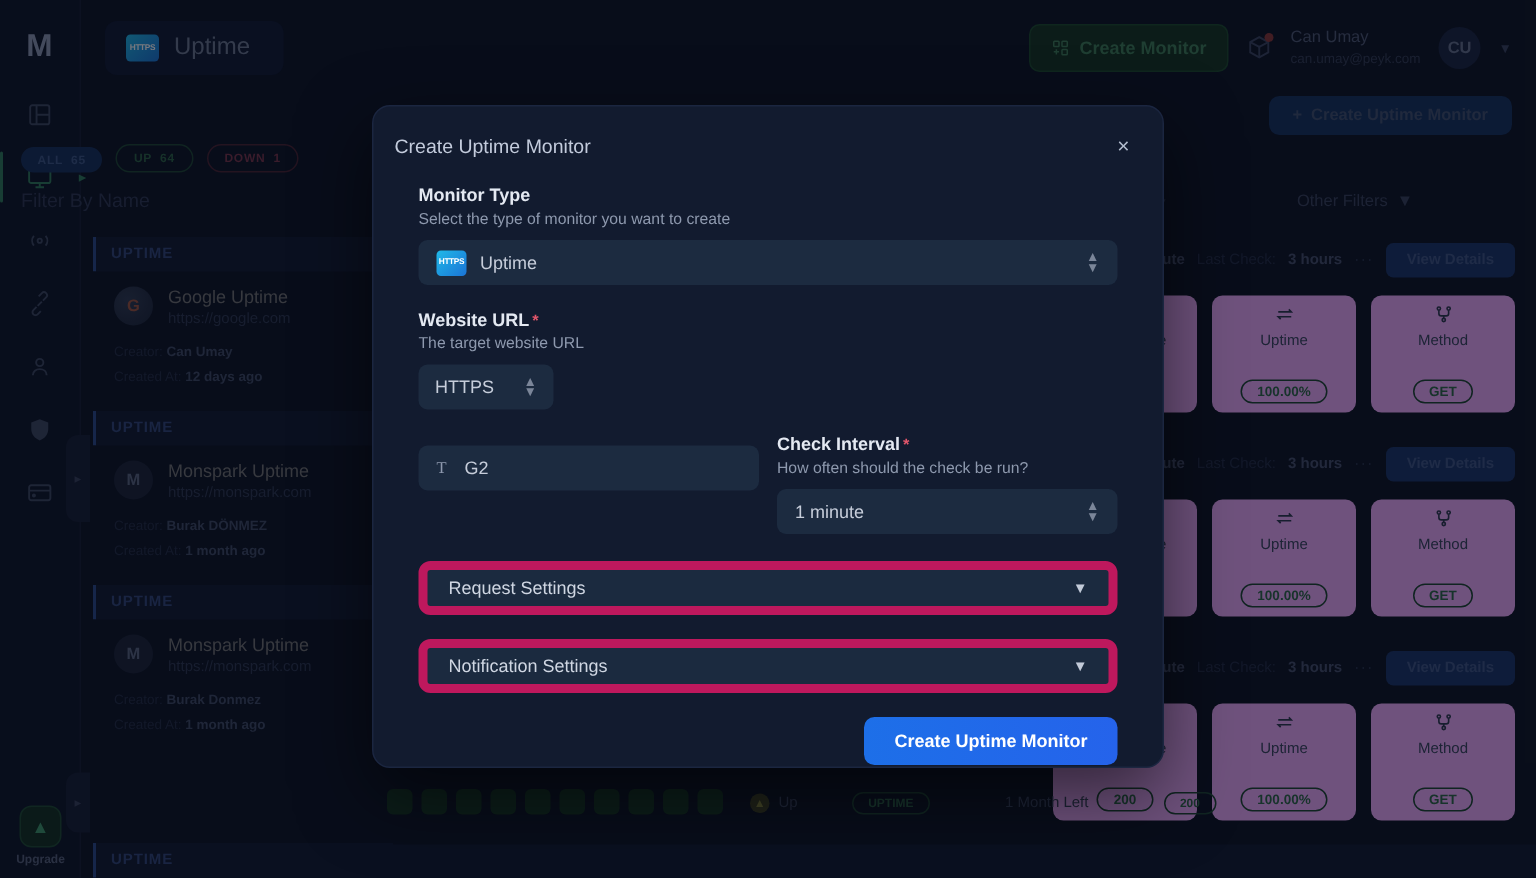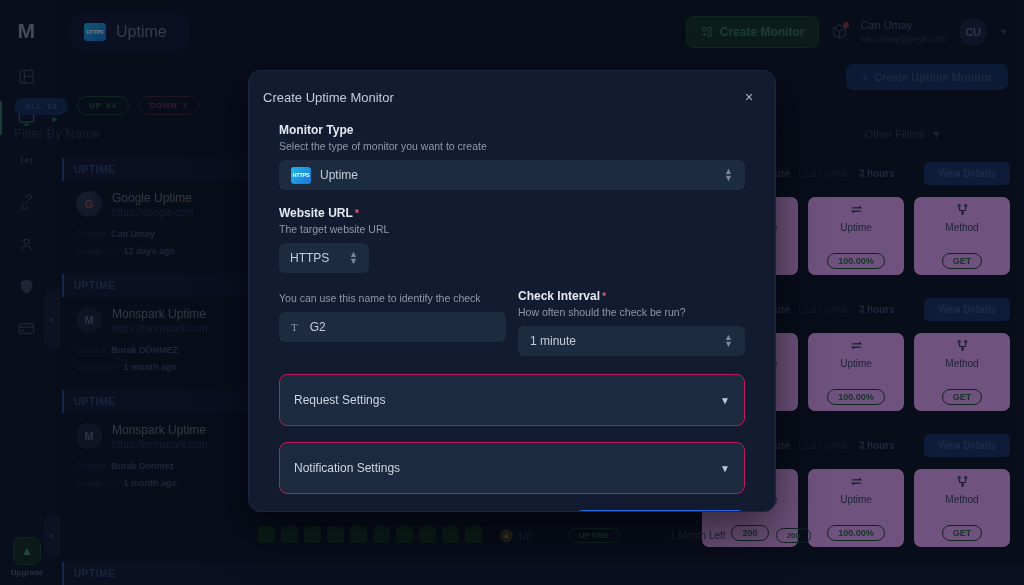--- a/index.html
+++ b/index.html
@@ -239,21 +239,21 @@
   .url-input {
     flex: 1; height: 30px; background: #1c2b40; border-radius: 6px;
     display: flex; align-items: center; padding: 0 12px;
     color: #c6cdda; font-size: 12px;
   }
 
   .two-col { display: flex; gap: 12px; margin-bottom: 18px; }
   .two-col > div { flex: 1; }
 
   .accordion {
-    height: 52px; background: #1b2a3f; border: 1px solid #be185d; border-radius: 8px;
+    height: 36px; background: #1b2a3f; border: 6px solid #be185d; border-radius: 8px;
     display: flex; align-items: center; padding: 12px 14px;
     color: #cfd6e2; font-size: 12px; margin-bottom: 16px;
   }
   .accordion .acc-chev { margin-left: auto; color: #c2cad8; font-size: 10px; }
 
   .modal-footer { display: flex; justify-content: flex-end; padding: 0 30px; margin-top: 4px; }
   .submit-btn {
     background: linear-gradient(90deg,#1d6fe8 0%, #2563eb 100%);
     border-radius: 7px; padding: 9px 20px;
     color: #ffffff; font-size: 12px; font-weight: bold;
@@ -644,21 +644,20 @@
         <div class="url-row">
           <div class="proto">
             <span>HTTPS</span>
             <span class="updown">▲<br>▼</span>
           </div>
         </div>
       </div>
 
       <div class="two-col">
         <div>
-          <div class="field-desc">You can use this name to identify the check</div>
           <div class="control">
             <span class="t-ico">T</span>
             <span>G2</span>
           </div>
         </div>
         <div>
           <div class="field-label">
             <span>Check Interval</span><span class="req">*</span>
           </div>
           <div class="field-desc">How often should the check be run?</div>

